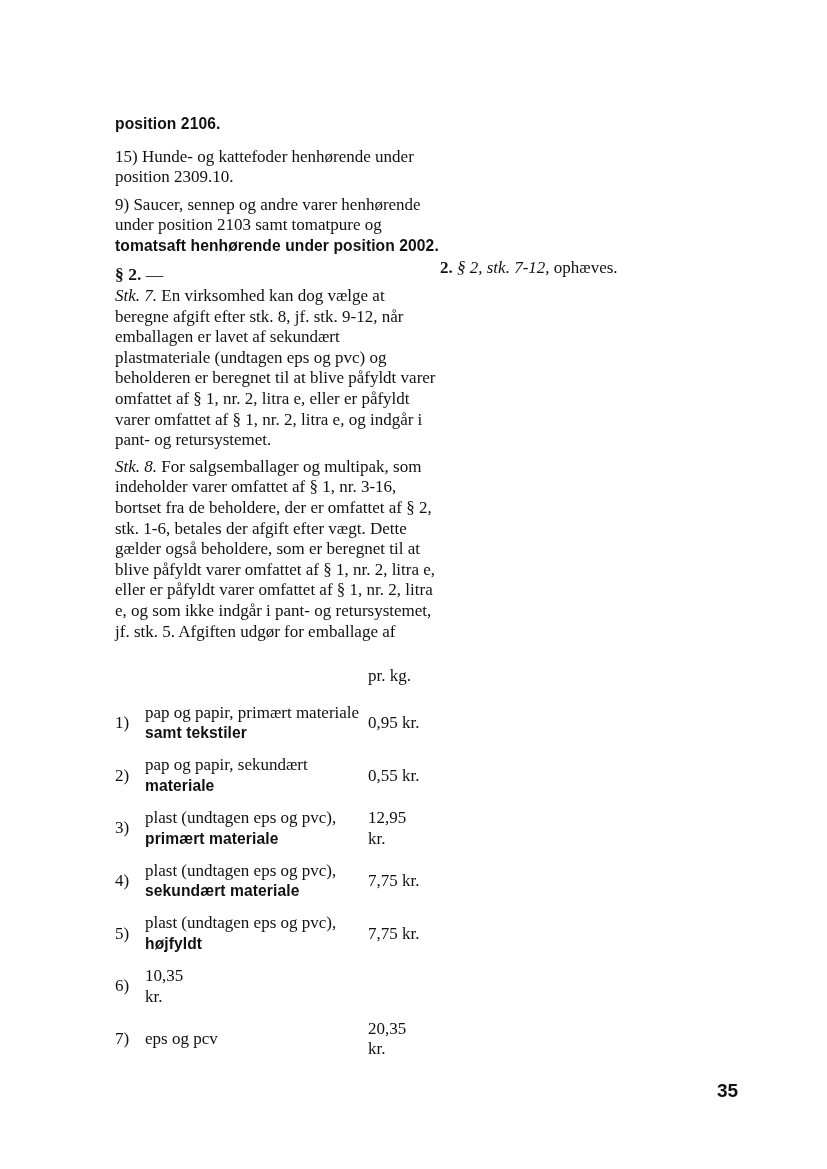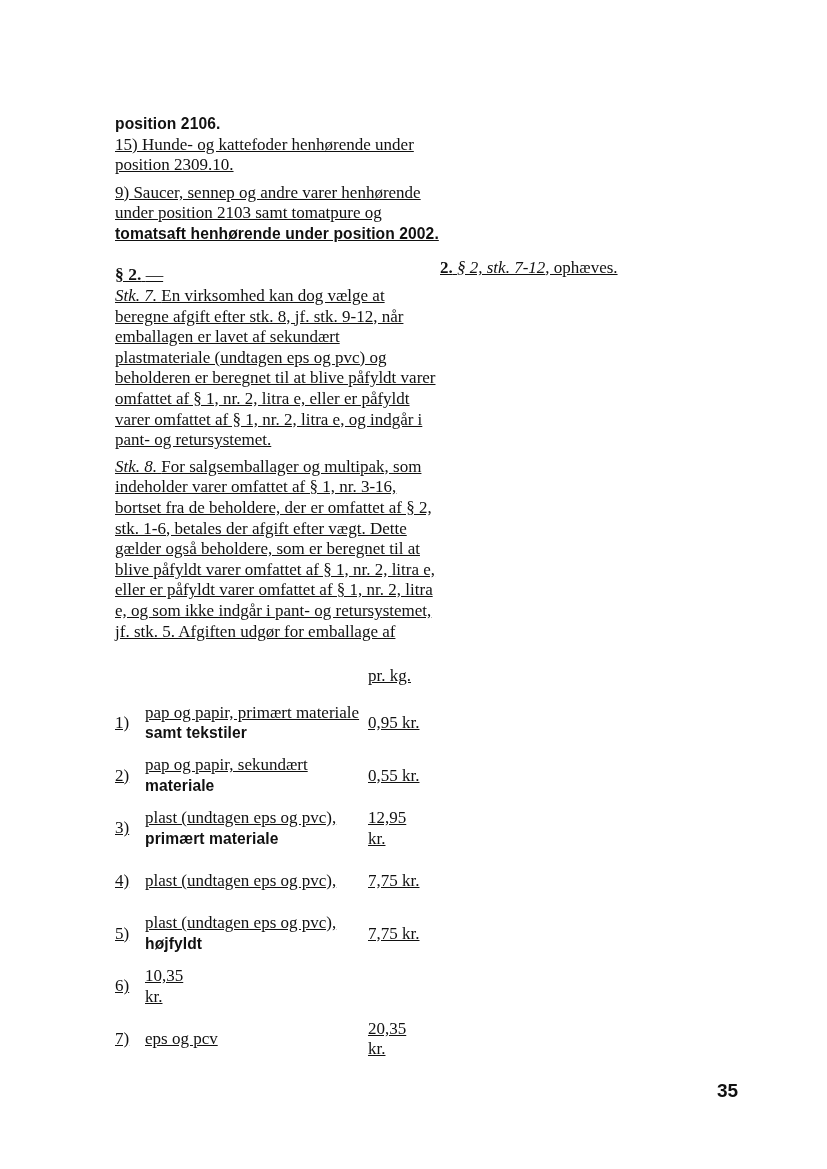--- a/index.html
+++ b/index.html
@@ -3,27 +3,27 @@
 <meta charset="utf-8">
 <style>
   * { margin: 0; padding: 0; box-sizing: border-box; }
   html, body { background: #ffffff; }
   body { width: 827px; height: 1169px; position: relative; overflow: hidden;
          font-family: "Liberation Serif", serif; color: #111; }
 
   .page { position: absolute; inset: 0; background: #fff; }
 
   
-  .serif { font-family: "Liberation Serif", serif; font-size: 17px; line-height: 20.6px; text-decoration: underline; }
+  .serif { font-family: "Liberation Serif", serif; font-size: 17px; line-height: 20.6px; }
   .sans  { font-family: "Liberation Sans", sans-serif; font-weight: 600; font-size: 15.6px;
            line-height: 20.6px; white-space: nowrap; letter-spacing: 0.1px; }
 
   .upper-block { position: absolute; left: 115px; top: 114px; width: 324px; }
   .upper-block .para { margin-bottom: 7px; }
-  .intro-line { margin-bottom: 0; }
+  .intro-line { margin-bottom: 12px; }
 
   .heading-row { position: absolute; left: 115px; top: 263px;
                  font-size: 17.5px; line-height: 22px; }
   .section-no { font-weight: bold; }
 
   .amend-note { position: absolute; left: 440px; top: 257px;
                 font-size: 17px; line-height: 21px; }
   .amend-note .num { font-weight: bold; }
   .amend-note .ref { font-style: italic; }
 
@@ -103,20 +103,21 @@
           <div class="serif line">plast (undtagen eps og pvc),</div>
           <div class="sans line">primært materiale</div>
         </div>
         <div class="serif col-rate">12,95 kr.</div>
       </div>
 
       <div class="rate-row">
         <div class="serif col-num">4)</div>
         <div class="col-label">
           <div class="serif line">plast (undtagen eps og pvc),</div>
+          <div class="sans line">sekundært materiale</div>
         </div>
         <div class="serif col-rate">7,75 kr.</div>
       </div>
 
       <div class="rate-row">
         <div class="serif col-num">5)</div>
         <div class="col-label">
           <div class="serif line">plast (undtagen eps og pvc),</div>
           <div class="sans line">højfyldt</div>
         </div>

